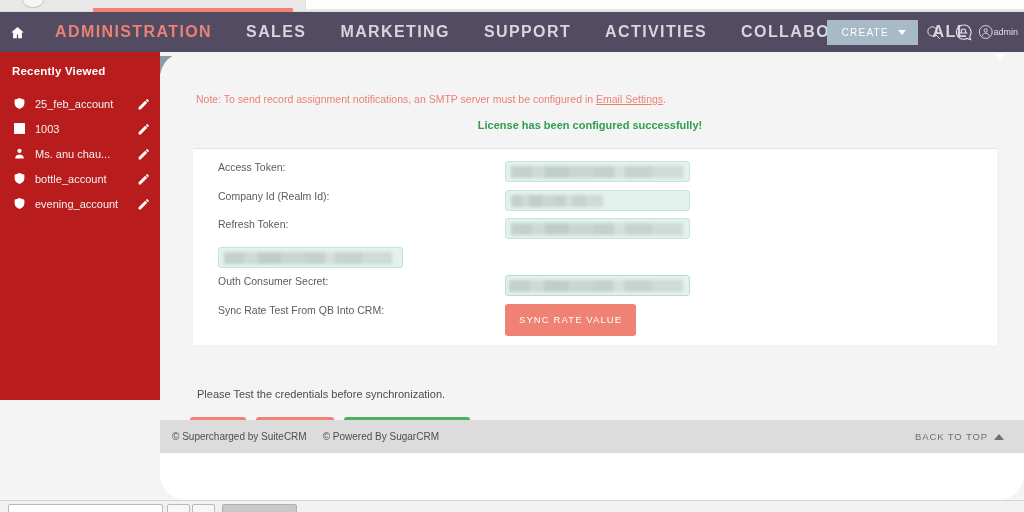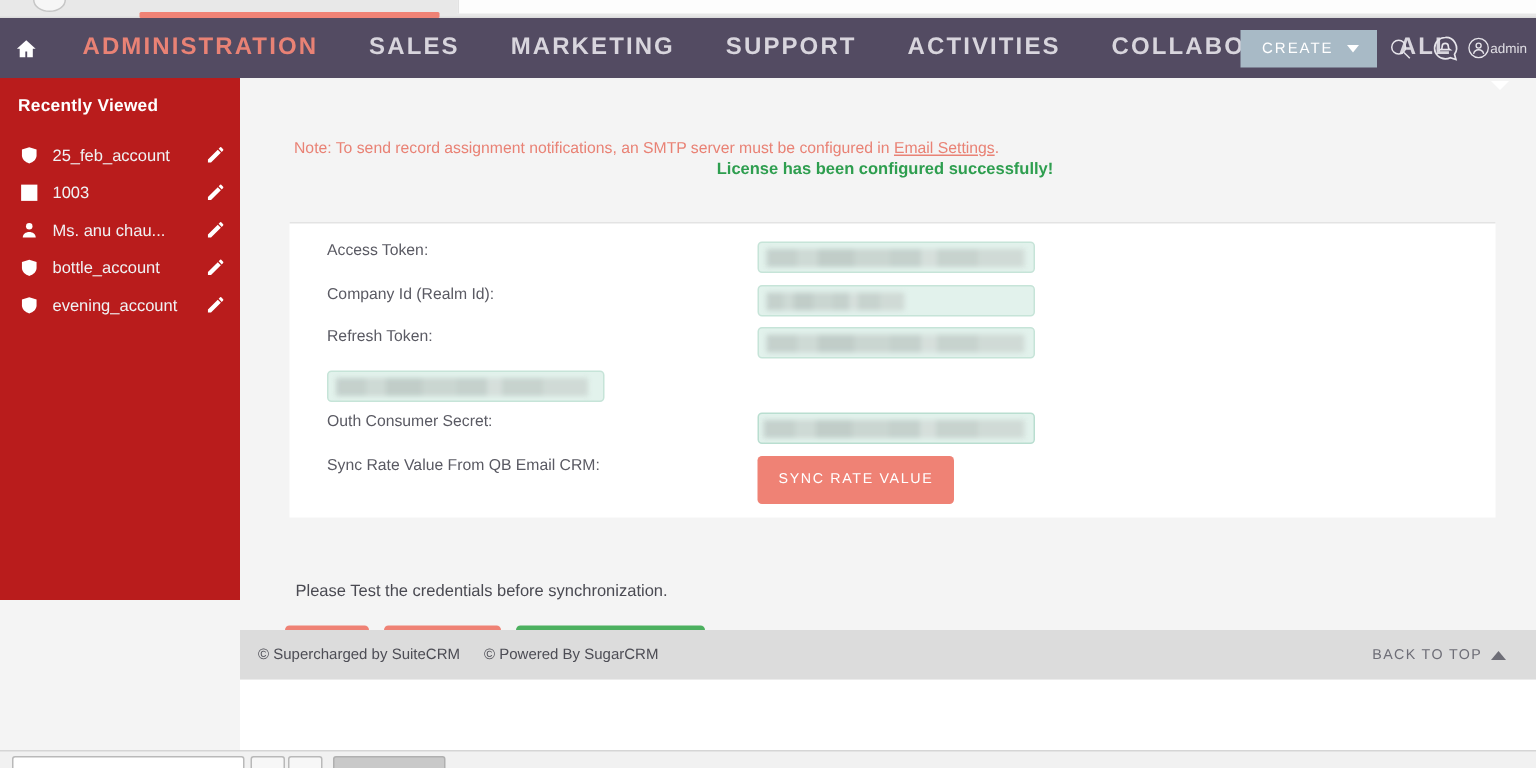--- a/index.html
+++ b/index.html
@@ -105,36 +105,36 @@
     justify-content: center; cursor: pointer;
   }
   .tri-left {
     width: 0; height: 0; border-top: 5px solid transparent;
     border-bottom: 5px solid transparent; border-right: 7px solid #e9edf0;
   }
 
   
   .main {
     position: absolute; left: 160px; top: 52px;
-    width: 864px; height: 448px; background: #f4f4f4; overflow: hidden;
+    width: 864px; height: 448px; background: #f4f4f4; overflow: hidden; border-radius: 26px;
   }
   .scroll-marker {
     position: absolute; right: 18px; top: 2px; width: 0; height: 0;
     border-left: 6px solid transparent; border-right: 6px solid transparent;
     border-top: 6px solid #ffffff;
   }
 
   .note-line {
     margin: 41px 0 0 36px; font-size: 10.5px; color: #e98275;
   }
   .note-link { color: #e98275; text-decoration: underline; cursor: pointer; }
 
   .success-msg {
     text-align: center; color: #2e9e4f; font-size: 11px;
-    font-weight: bold; margin-top: 2px; padding-right: 4px;
+    font-weight: bold; margin-top: 14px; padding-right: 4px;
   }
 
   .panel {
     position: absolute; left: 33px; top: 96px; width: 804px;
     background: #ffffff; border-top: 1px solid #e3e3e3;
     padding: 12px 0 9px 0;
   }
   .form-row {
     display: flex; height: 28.5px;
     padding-left: 25px;
@@ -405,21 +405,21 @@
     </div>
 
     <div class="form-row">
       <div class="form-label">Outh Consumer Secret:</div>
       <div class="form-input focused">
         <span class="redact" style="width:174px;left:3px"></span>
       </div>
     </div>
 
     <div class="form-row" style="height:32px">
-      <div class="form-label">Sync Rate Value From QB Email CRM:</div>
+      <div class="form-label">Sync Rate Test From QB Into CRM:</div>
       <button class="sync-btn">SYNC RATE VALUE</button>
     </div>
 
   </div>
 
   <div class="test-note">Please Test the credentials before synchronization.</div>
 
   <div class="btn-row">
     <button class="btn btn-save">SAVE</button>
     <button class="btn btn-cancel">CANCEL</button>

